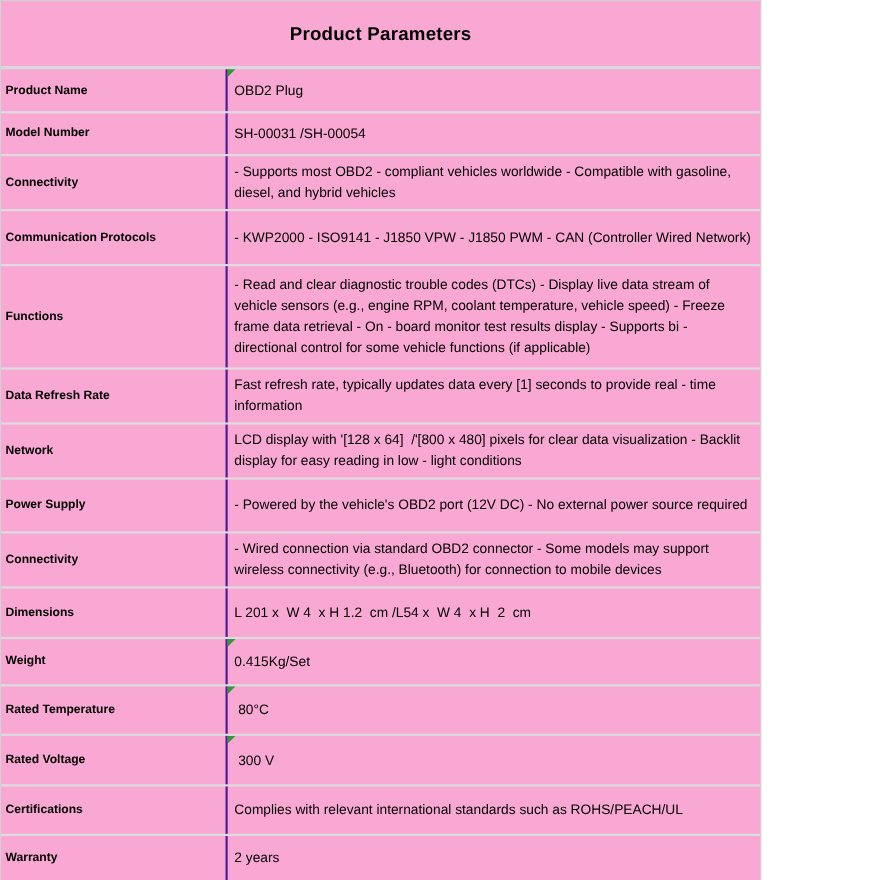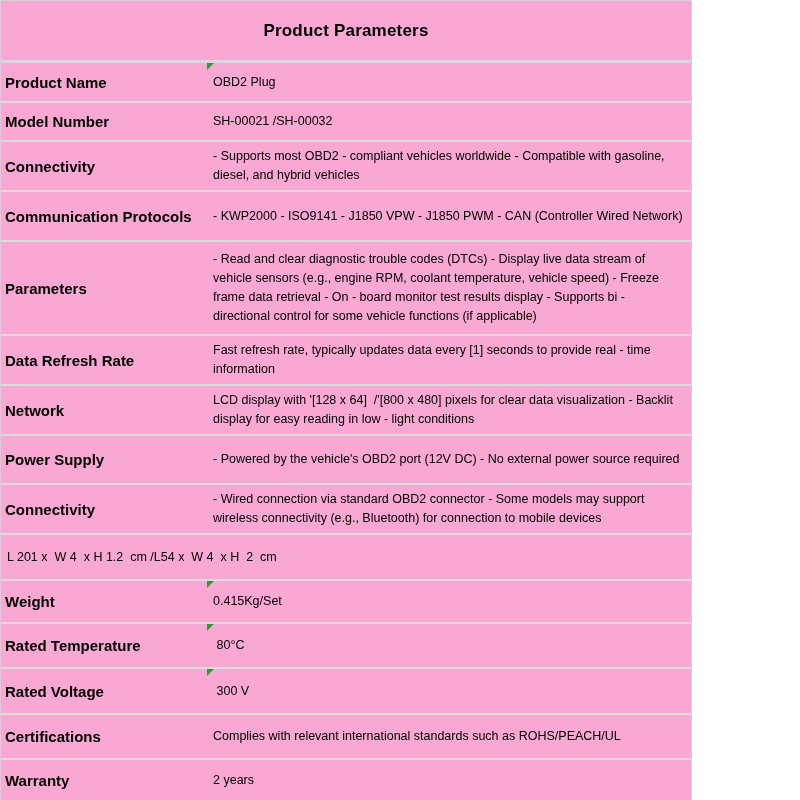--- a/index.html
+++ b/index.html
@@ -31,25 +31,25 @@
   }
   .row{
     display:flex;
     border-bottom:2px solid #dcdce0;
     box-sizing:border-box;
   }
   .row:last-child{border-bottom:none;}
   .label-cell{
     flex:0 0 206px;
     box-sizing:border-box;
-    border-right:2px solid #f9a8d4;
+    border-right:2px solid #4c1d95;
     display:flex;
     align-items:center;
     padding:2px 6px 2px 4px;
-    font-size:15px;
+    font-size:11px;
     font-weight:bold;
     line-height:17px;
   }
   .value-cell{
     flex:1 1 auto;
     box-sizing:border-box;
     display:flex;
     align-items:center;
     padding:5px 8px 5px 6px;
     position:relative;
@@ -97,42 +97,42 @@
     <div class="value-cell">
       <span class="corner-marker" style="border-top-color: rgb(51, 153, 51);"></span>
       <span class="value-text">OBD2 Plug</span>
     </div>
   </div>
 
   <div class="row">
     <div class="label-cell">Model Number</div>
     <div class="value-cell">
 
-      <span class="value-text">SH-00021 /SH-00032</span>
+      <span class="value-text">SH-00031 /SH-00054</span>
     </div>
   </div>
 
   <div class="row">
     <div class="label-cell">Connectivity</div>
     <div class="value-cell">
 
       <span class="value-text">- Supports most OBD2 - compliant vehicles worldwide - Compatible with gasoline, diesel, and hybrid vehicles</span>
     </div>
   </div>
 
   <div class="row">
     <div class="label-cell">Communication Protocols</div>
     <div class="value-cell">
 
       <span class="value-text">- KWP2000 - ISO9141 - J1850 VPW - J1850 PWM - CAN (Controller Wired Network)</span>
     </div>
   </div>
 
   <div class="row">
-    <div class="label-cell">Parameters</div>
+    <div class="label-cell">Functions</div>
     <div class="value-cell">
 
       <span class="value-text">- Read and clear diagnostic trouble codes (DTCs) - Display live data stream of vehicle sensors (e.g., engine RPM, coolant temperature, vehicle speed) - Freeze frame data retrieval - On - board monitor test results display - Supports bi - directional control for some vehicle functions (if applicable)</span>
     </div>
   </div>
 
   <div class="row">
     <div class="label-cell">Data Refresh Rate</div>
     <div class="value-cell">
 
@@ -158,20 +158,21 @@
 
   <div class="row">
     <div class="label-cell">Connectivity</div>
     <div class="value-cell">
 
       <span class="value-text">- Wired connection via standard OBD2 connector - Some models may support wireless connectivity (e.g., Bluetooth) for connection to mobile devices</span>
     </div>
   </div>
 
   <div class="row">
+    <div class="label-cell">Dimensions</div>
     <div class="value-cell">
 
       <span class="value-text">L 201 x  W 4  x H 1.2  cm /L54 x  W 4  x H  2  cm</span>
     </div>
   </div>
 
   <div class="row">
     <div class="label-cell">Weight</div>
     <div class="value-cell">
       <span class="corner-marker" style="border-top-color: rgb(51, 153, 51);"></span>

